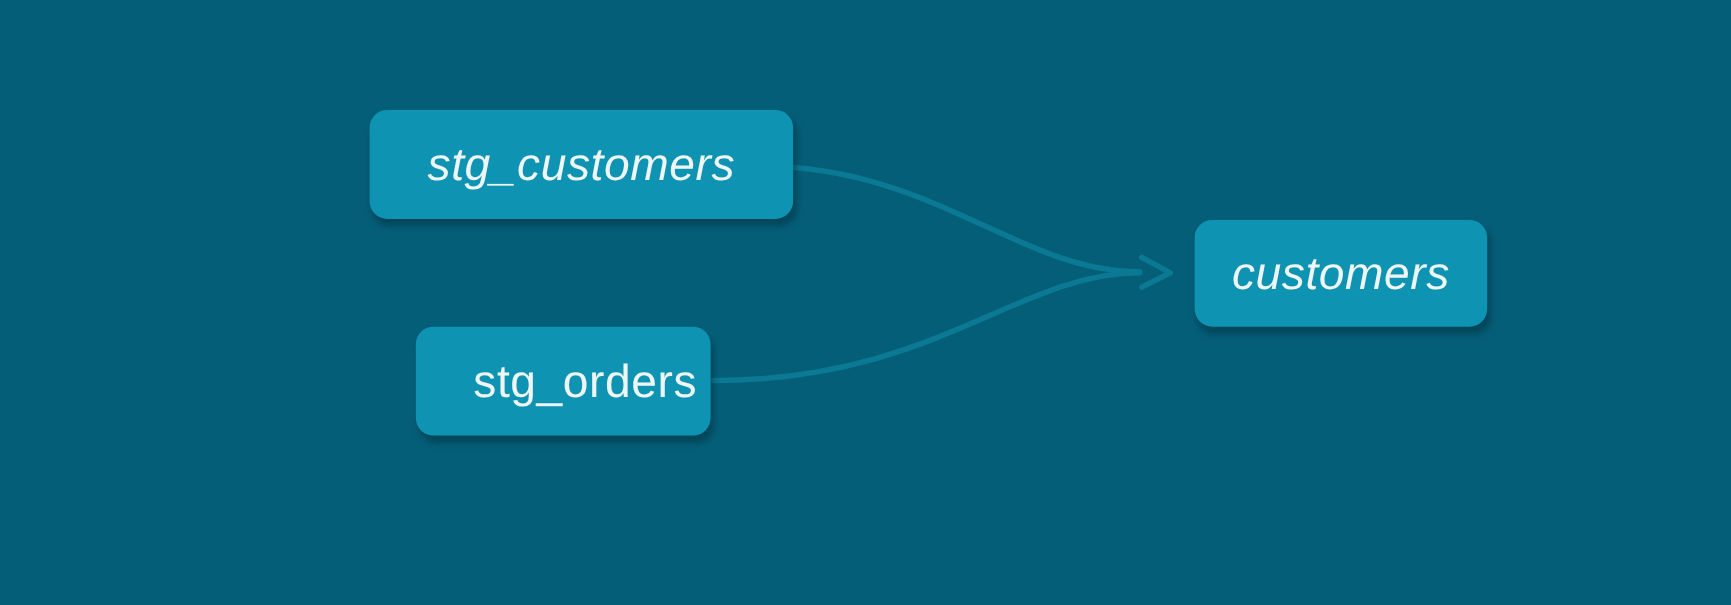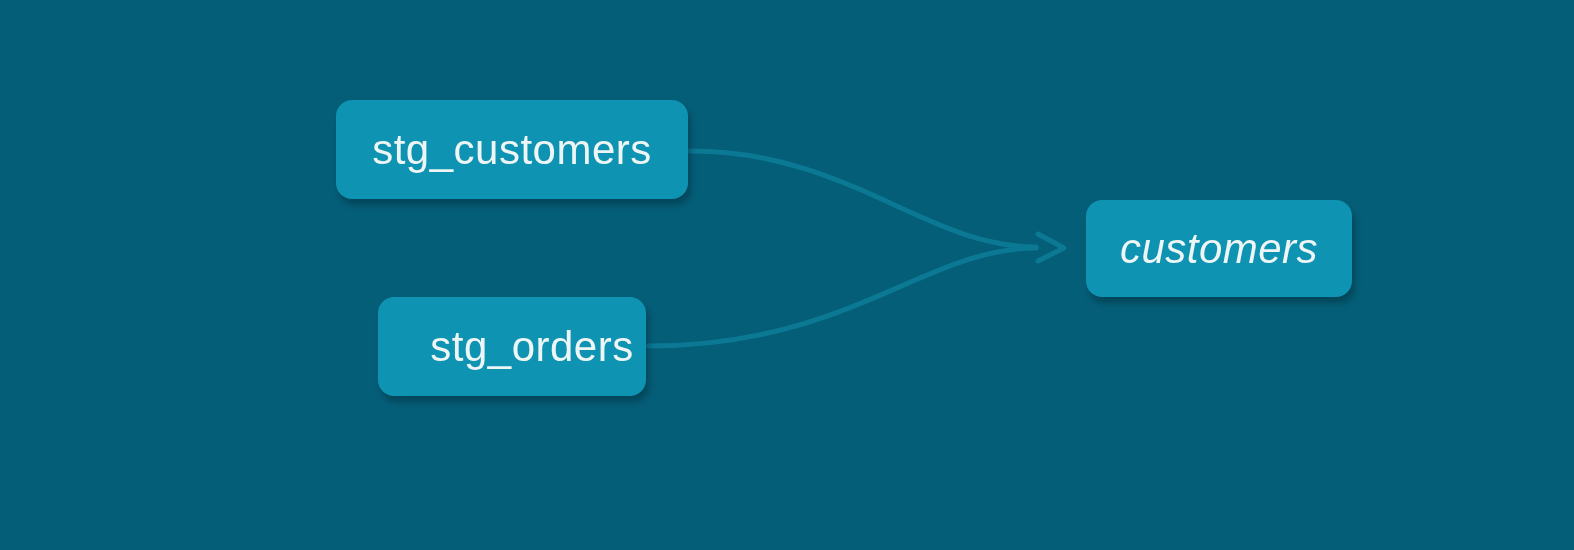--- a/index.html
+++ b/index.html
@@ -39,21 +39,21 @@
     align-items: center;
     justify-content: center;
     color: var(--text);
     font-size: 42px;
     font-weight: 500;
     letter-spacing: 0.5px;
     box-shadow: 3px 6px 6px rgba(2, 42, 56, 0.45);
     cursor: pointer;
     white-space: nowrap;
   }
-  .node-stg-customers { left: 336px; top: 100px; width: 352px; height: 99px; }
+  .node-stg-customers { left: 336px; top: 100px; width: 385px; height: 99px; font-style: italic; }
   .node-stg-orders    { left: 378px; top: 297px; width: 268px; height: 99px; padding-left: 40px; }
   .node-customers     { left: 1086px; top: 200px; width: 266px; height: 97px; font-style: italic; }
 </style>
 </head>
 <body>
 
 <div class="canvas">
 
   <svg class="edges" viewBox="0 0 1574 550" fill="none" xmlns="http://www.w3.org/2000/svg">
 

